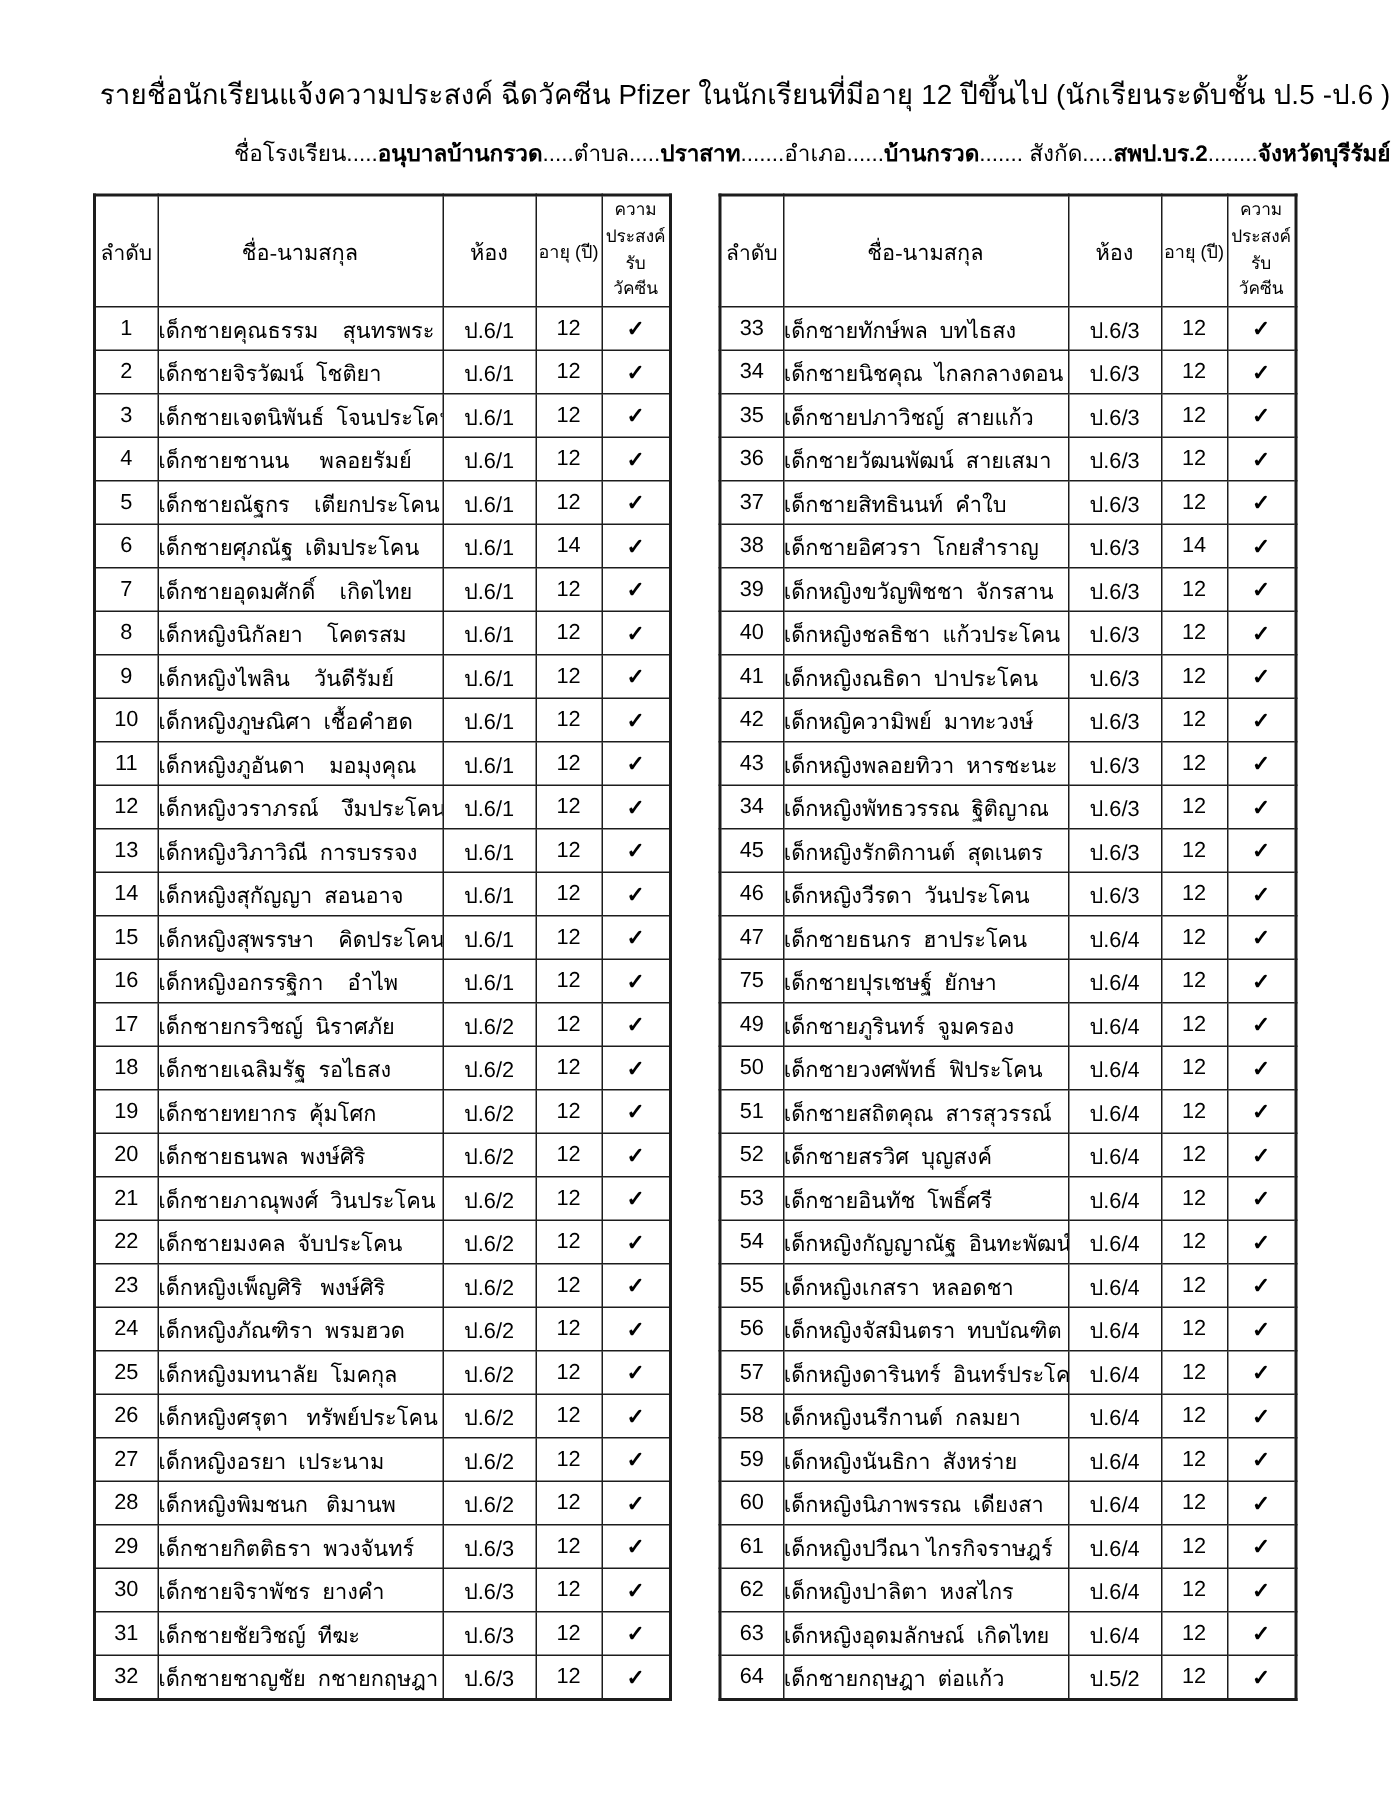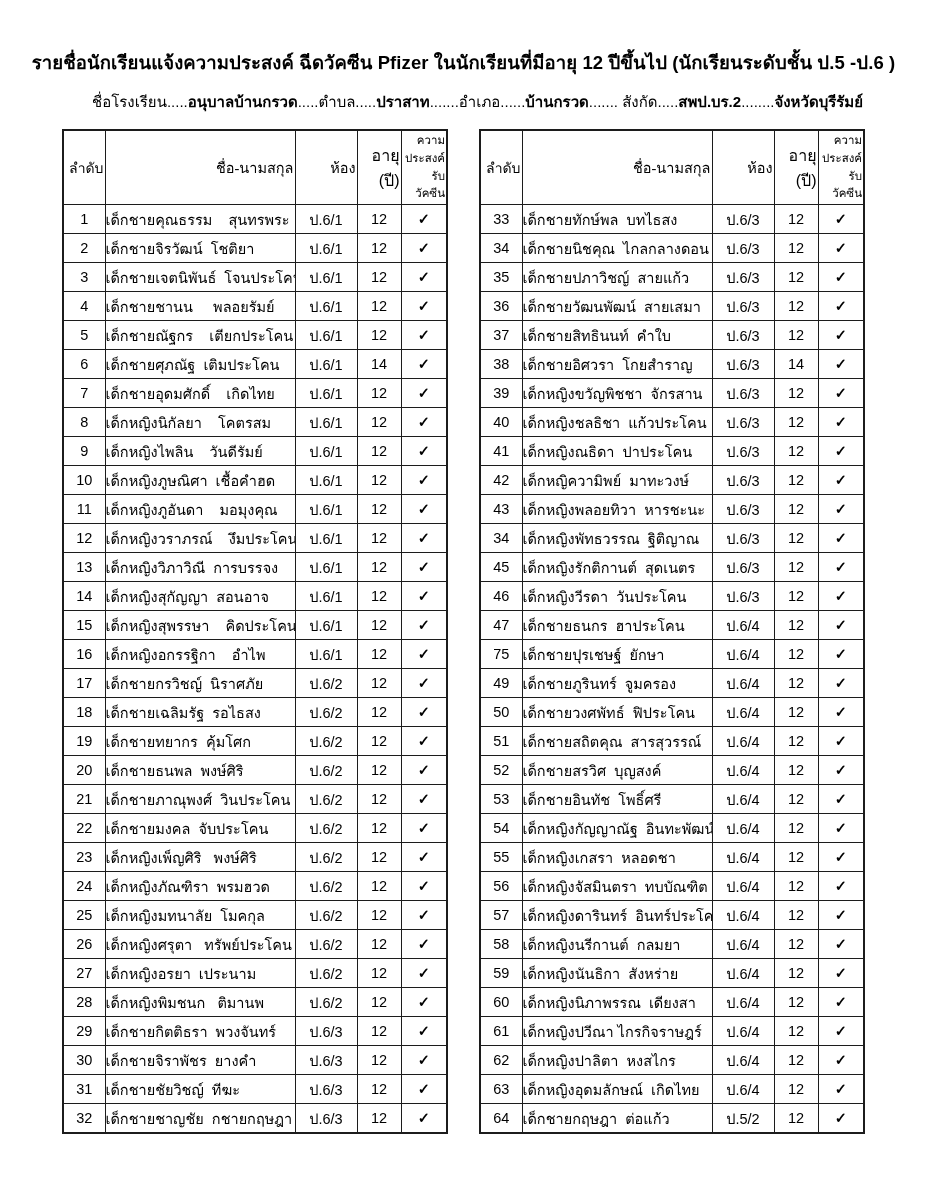--- a/index.html
+++ b/index.html
@@ -13,27 +13,27 @@
     -webkit-font-smoothing: antialiased;
   }
   .page {
     width: 927px;
     height: 1200px;
     box-sizing: border-box;
     padding-top: 48px;
     overflow: hidden;
   }
   .title {
-    text-align: center;
-    font-weight: bold;
+    text-align: right;
+    font-weight: normal;
     font-size: 18.5px;
     letter-spacing: 0.1px;
   }
   .subtitle {
-    text-align: center;
+    text-align: right;
     font-size: 15px;
     margin-top: 13px;
     padding-left: 28px;
   }
   .subtitle .bold { font-weight: bold; }
   .tables {
     display: flex;
     justify-content: center;
     gap: 31px;
     margin-top: 15px;
@@ -46,26 +46,26 @@
   }
   table.students th, table.students td {
     border: 1px solid #1c1c1c;
     box-sizing: border-box;
     overflow: hidden;
   }
   table.students thead th {
     height: 74px;
     font-weight: normal;
     vertical-align: middle;
-    text-align: right;
+    text-align: center;
   }
   th.col-no   { width: 42px;  font-size: 14px; }
   th.col-name { width: 190px; font-size: 14.5px; font-family: Liberation Serif, serif; }
   th.col-room { width: 62px;  font-size: 14.5px; }
-  th.col-age  { width: 44px;  font-size: 16px; }
+  th.col-age  { width: 44px;  font-size: 12px; }
   th.col-consent {
     width: 46px;
     font-size: 11.5px;
     line-height: 1.55;
     white-space: pre-line;
   }
   table.students td {
     height: 29px;
     font-size: 14.5px;
     vertical-align: middle;

